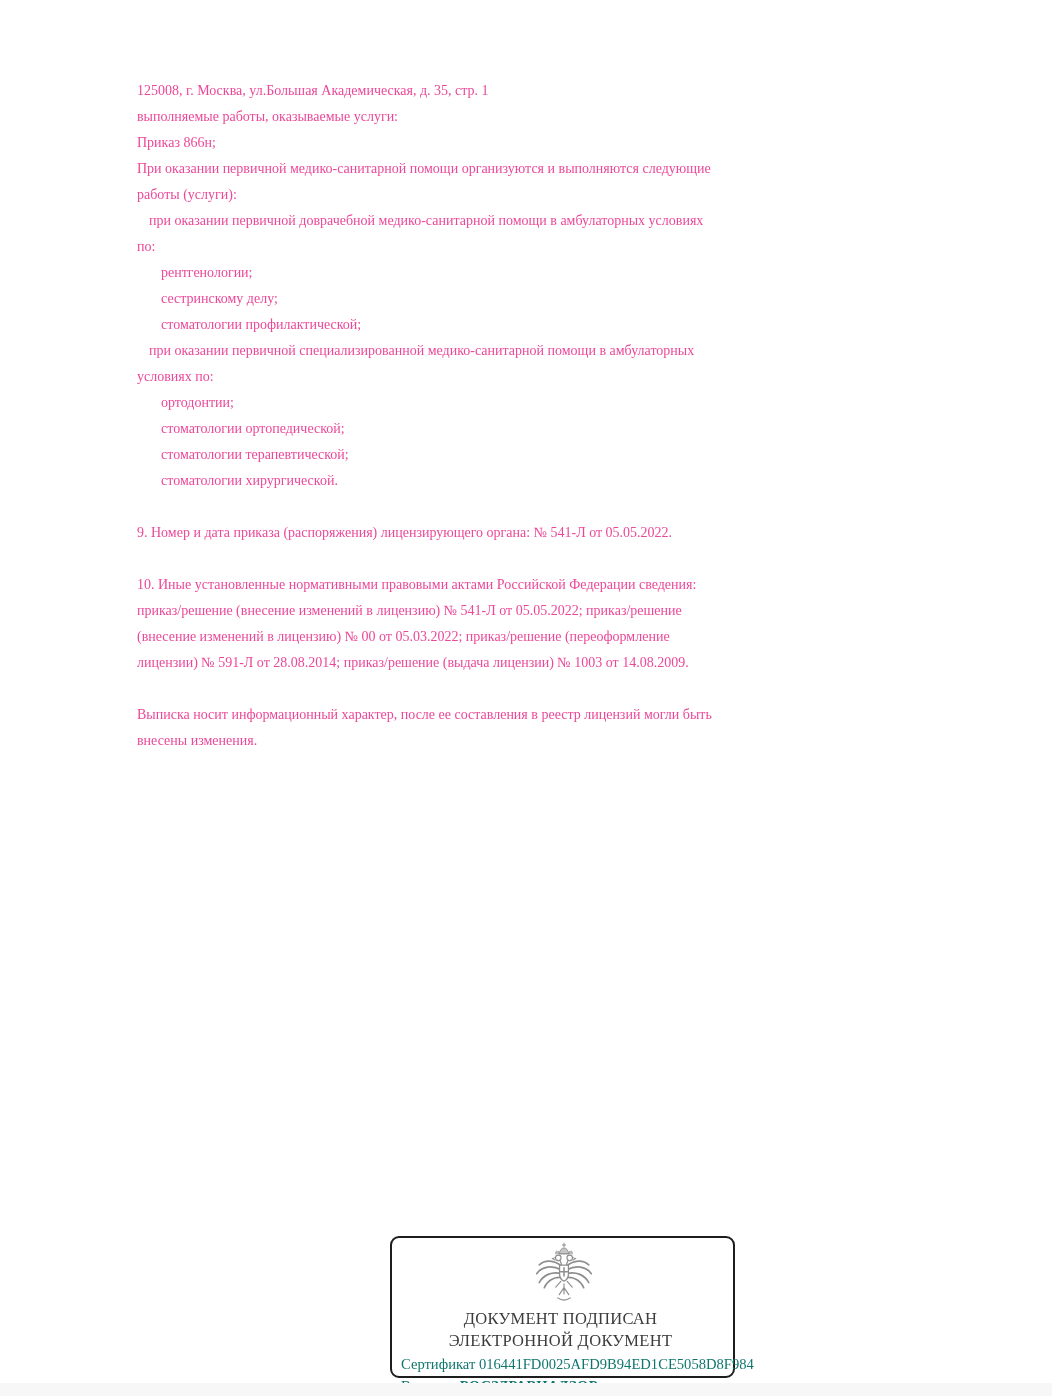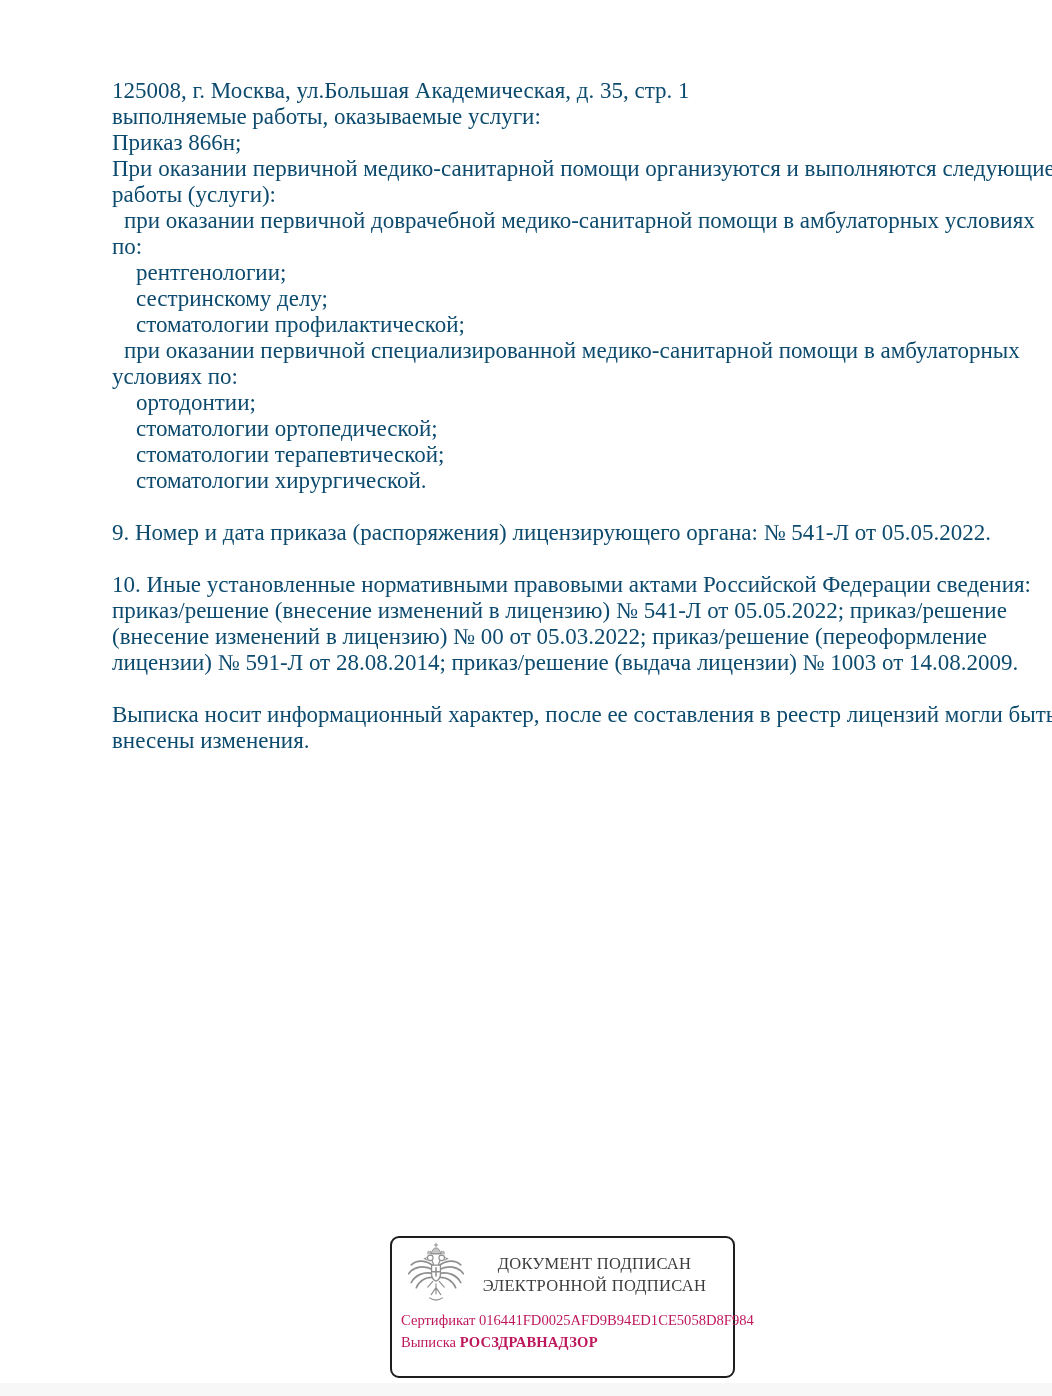--- a/index.html
+++ b/index.html
@@ -6,26 +6,26 @@
   .page {
     position: relative;
     width: 1052px;
     height: 1396px;
     background: #ffffff;
     overflow: hidden;
     font-family: "Liberation Serif", serif;
   }
   .doc-text {
     position: absolute;
-    left: 112px;
+    left: 137px;
     top: 78px;
     width: 915px;
-    font-size: 23px;
+    font-size: 14px;
     line-height: 26px;
-    color: #0c4a6e;
+    color: #ec4899;
     white-space: pre;
   }
   .doc-text .line { white-space: pre; }
   .doc-text .indent-0 { padding-left: 0; }
   .doc-text .indent-1 { padding-left: 12px; font-family: Liberation Serif, serif; }
   .doc-text .indent-2 { padding-left: 24px; font-family: Liberation Serif, serif; }
 
   .stamp {
     position: absolute;
     left: 390px;
@@ -34,41 +34,42 @@
     height: 142px;
     box-sizing: border-box;
     border: 2px solid #1d1d1d;
     border-radius: 9px;
     background: #ffffff;
     padding: 4px 9px 4px 9px;
   }
   .stamp-header {
     display: flex;
     align-items: center;
+    flex-direction: column;
   }
   .emblem-wrap {
     flex: 0 0 auto;
     width: 66px;
     height: 66px;
     margin-left: 2px;
   }
   .stamp-title {
     flex: 1 1 auto;
     text-align: center;
     font-size: 16.5px;
     line-height: 22px;
     color: #3c3c3c;
     letter-spacing: 0.3px;
     padding-right: 4px;
   }
   .stamp-details {
     margin-top: 1px;
     font-size: 14.6px;
     line-height: 22px;
-    color: #be185d;
+    color: #0f766e;
   }
   .stamp-details .row { white-space: nowrap; }
   .owner-value { font-weight: bold; letter-spacing: 0.2px; }
 
   .bottom-strip {
     position: absolute;
     left: 0;
     right: 0;
     bottom: 0;
     height: 13px;
@@ -118,21 +119,21 @@
             <path d="M50 66 v16 M50 72 l-7.5 11 M50 72 l7.5 11" stroke-width="1.8"></path>
             <path d="M40 88 q10 7 20 0" stroke-width="1.8"></path>
 
             <path d="M43 36.5 h14 v13.5 q0 9 -7 11.5 q-7 -2.5 -7 -11.5 Z" fill="#ffffff" stroke-width="2"></path>
             <path d="M50 40.5 v13 M44.6 46.8 h10.8" stroke-width="2.4"></path>
           </g>
         </svg>
       </div>
       <div class="stamp-title">
         <div>ДОКУМЕНТ ПОДПИСАН</div>
-        <div>ЭЛЕКТРОННОЙ ПОДПИСАН</div>
+        <div>ЭЛЕКТРОННОЙ ДОКУМЕНТ</div>
       </div>
     </div>
     <div class="stamp-details">
       <div class="row"><span>Сертификат</span> <span>016441FD0025AFD9B94ED1CE5058D8F984</span></div>
       <div class="row"><span>Выписка</span> <span class="owner-value">РОСЗДРАВНАДЗОР</span></div>
     </div>
   </div>
 
   <div class="bottom-strip"></div>
 

